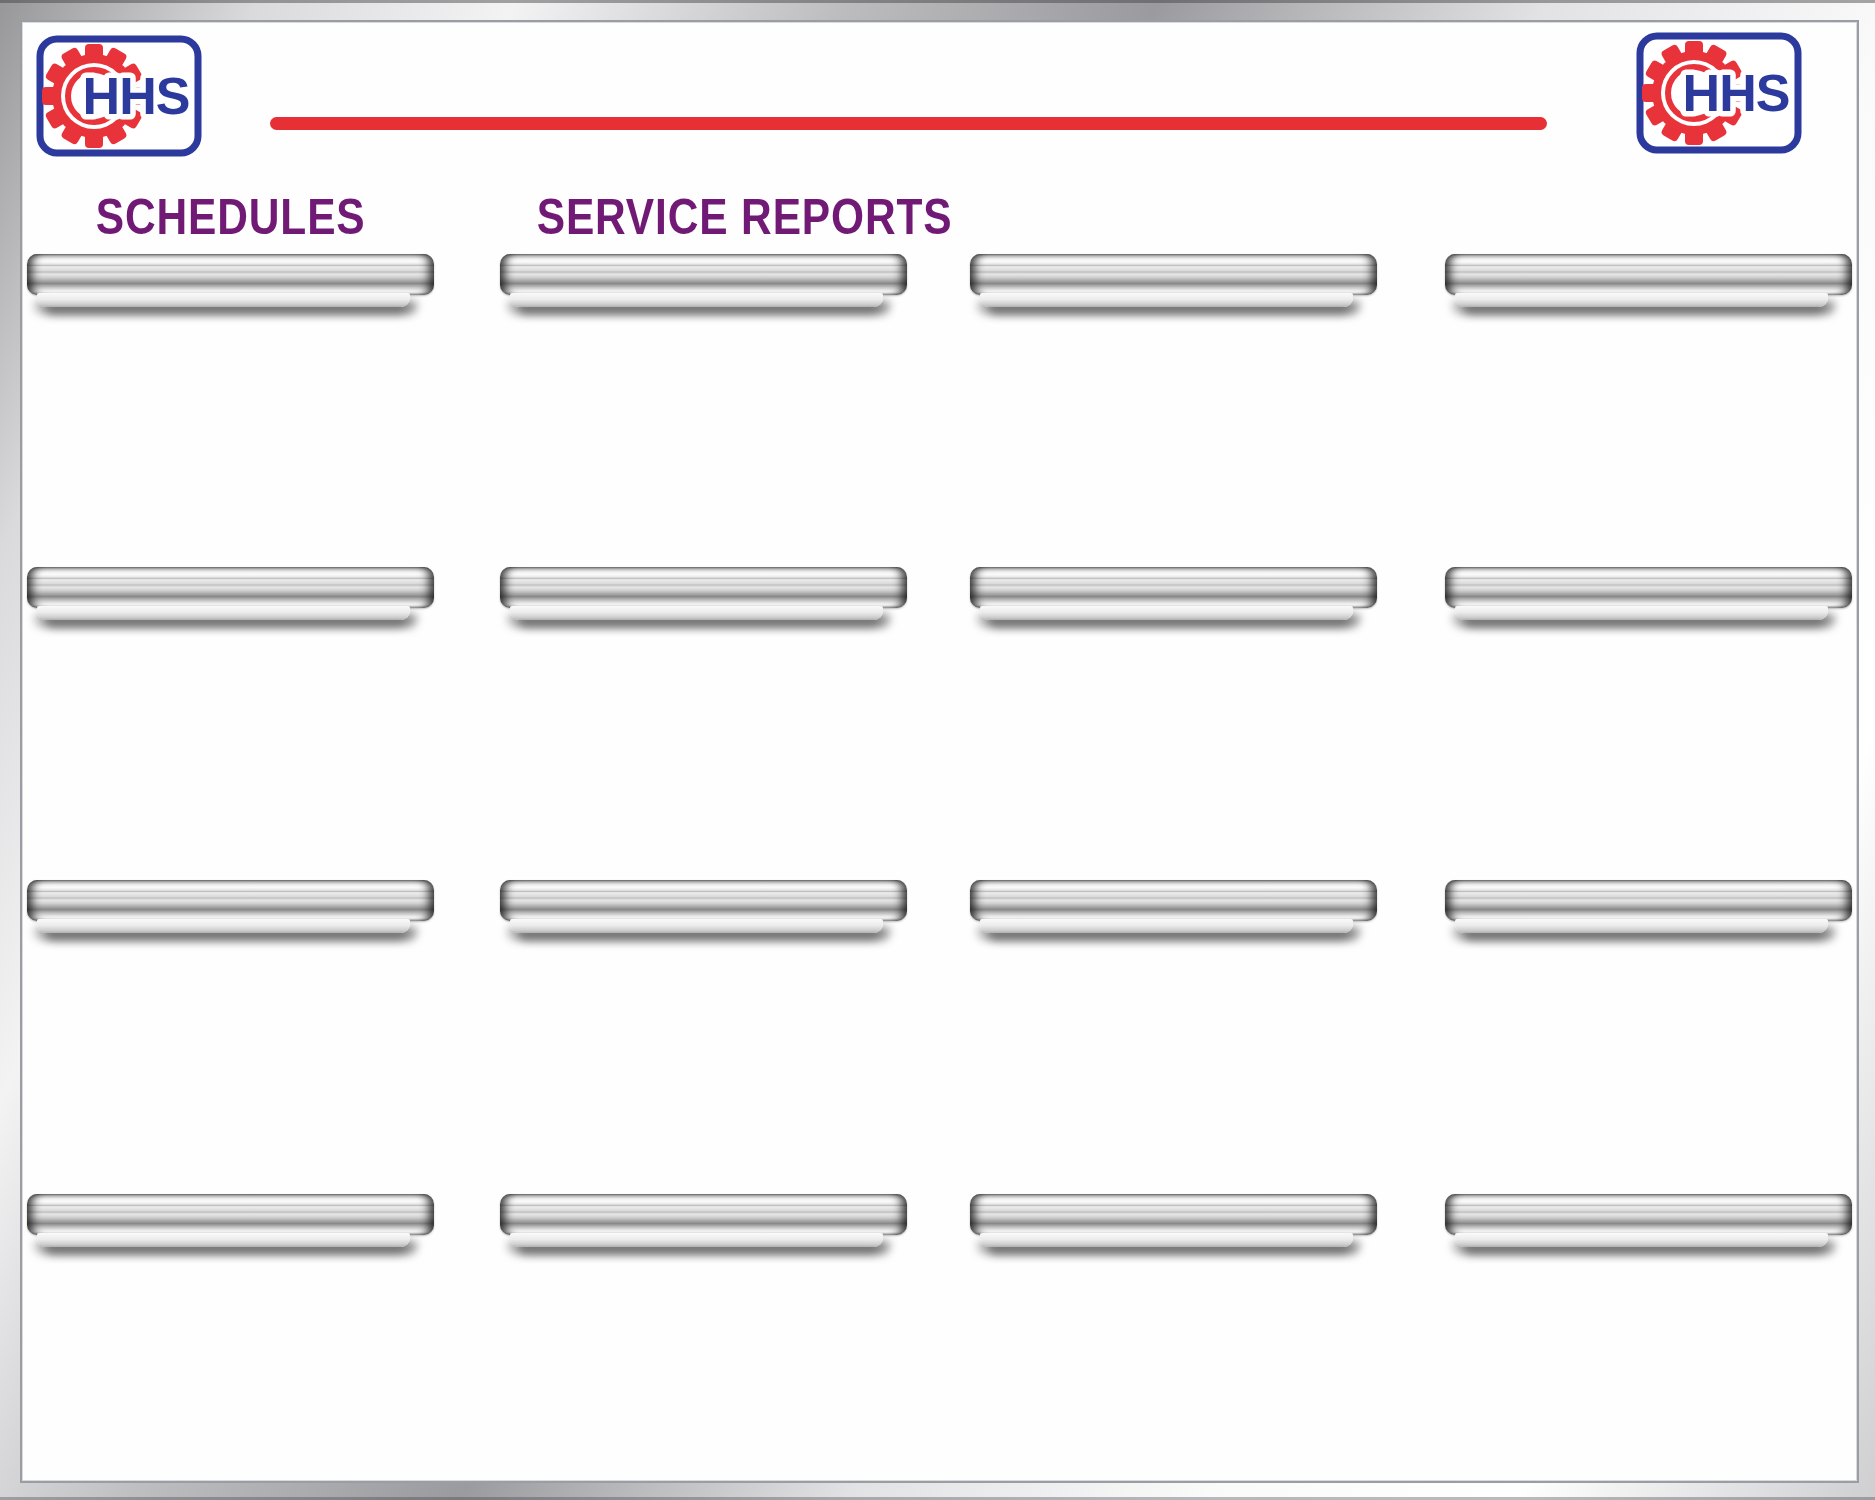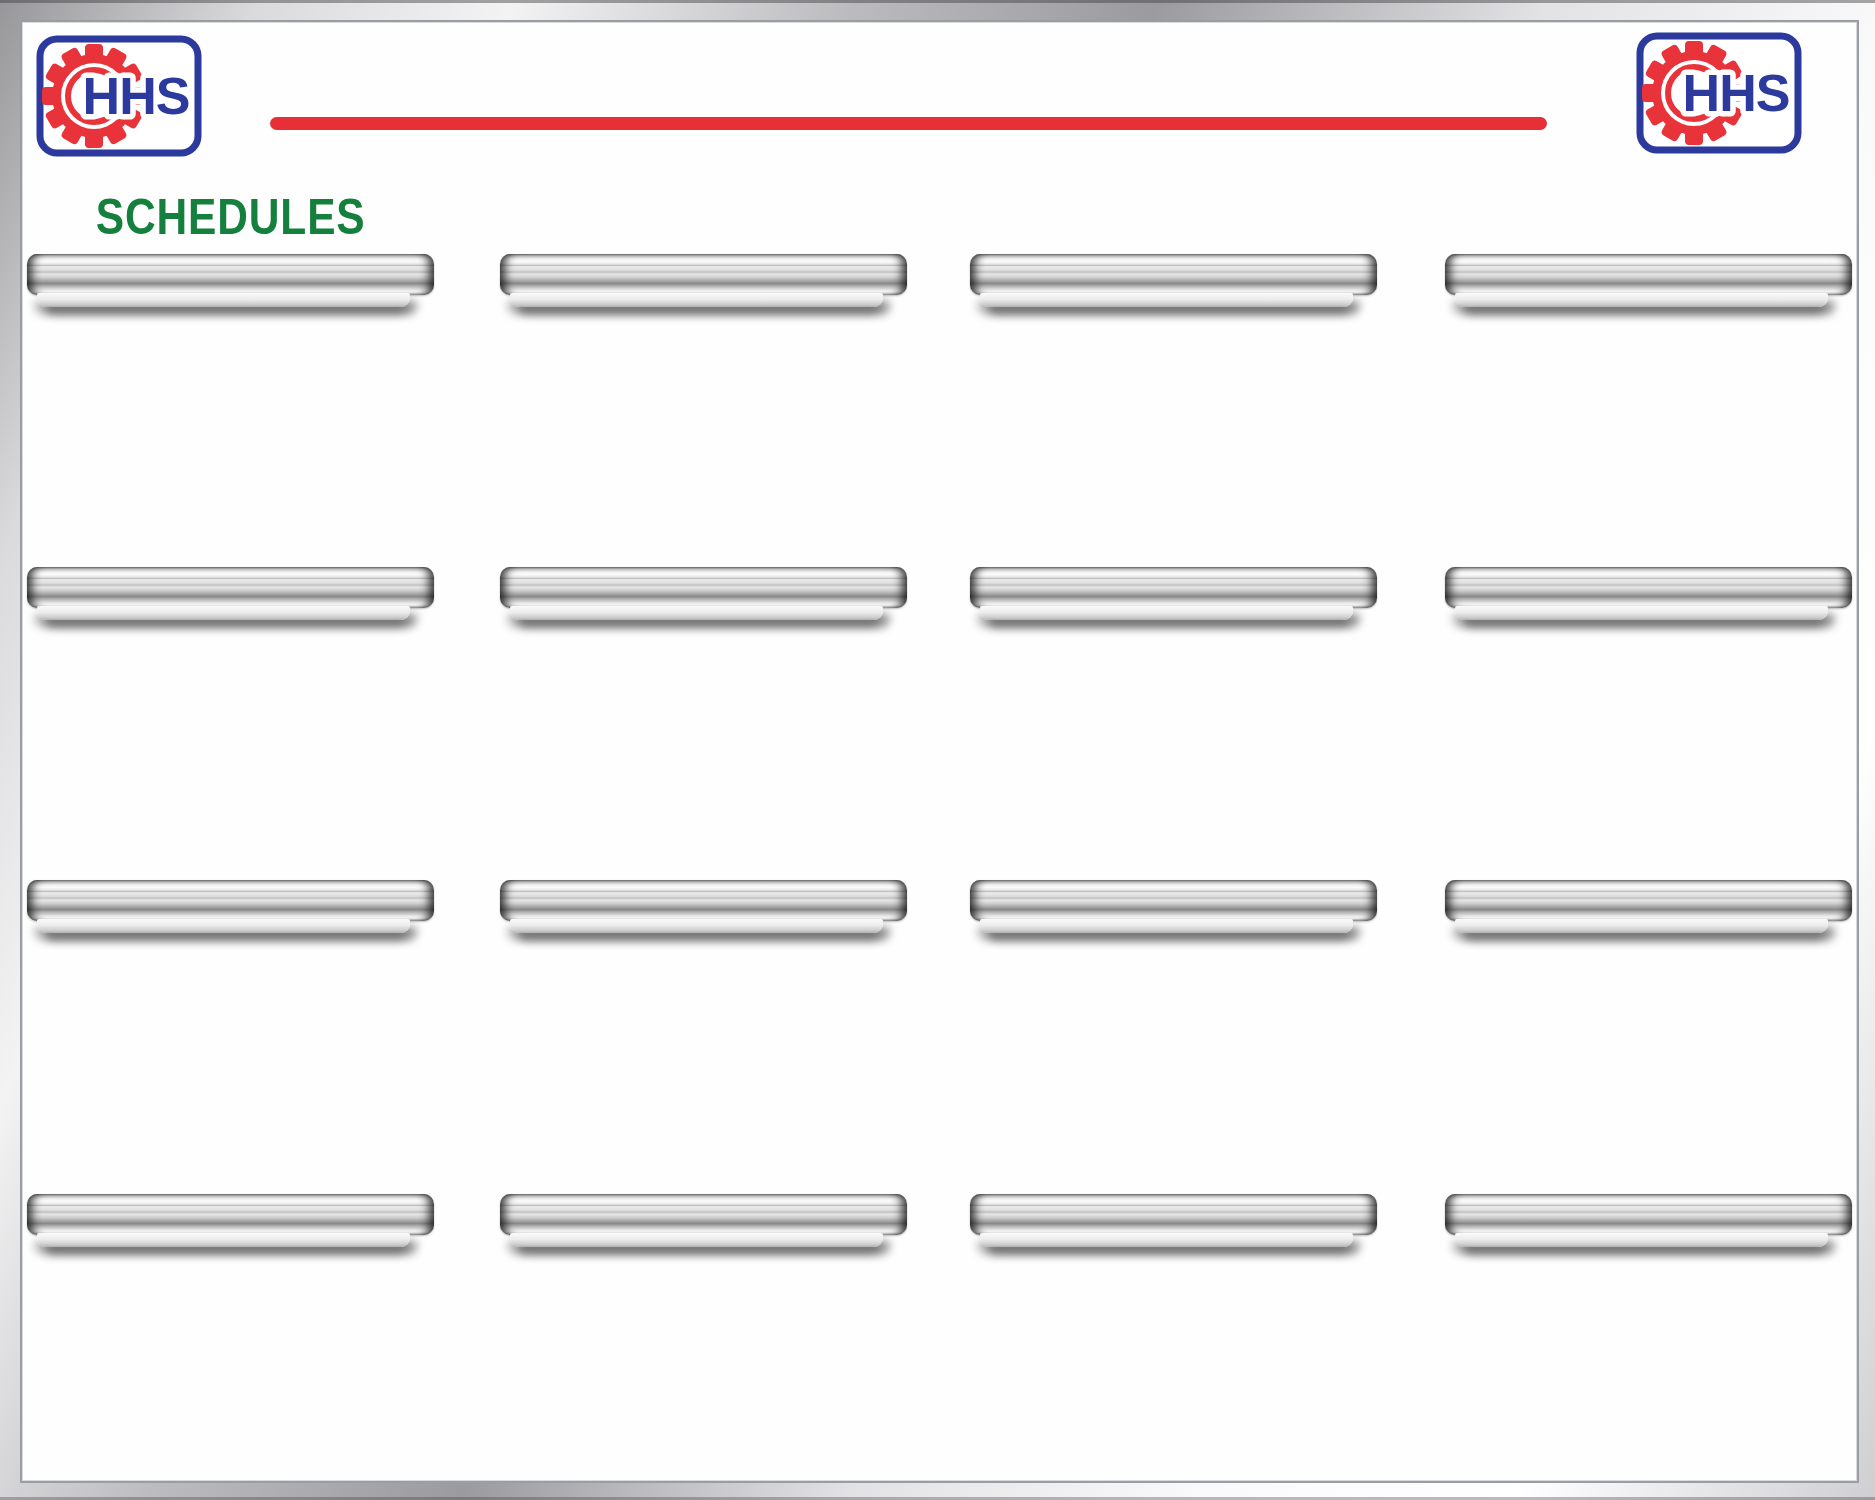--- a/index.html
+++ b/index.html
@@ -37,21 +37,21 @@
   .logo.right{left:1612px;top:10px;}
   .logo svg{width:100%;height:100%;display:block;}
   .logo text{
     font-family:"Liberation Sans",sans-serif;font-weight:700;
     paint-order:stroke;stroke:#ffffff;stroke-width:11px;stroke-linejoin:round;
   }
 
   
   .col-header{
     position:absolute;top:170px;width:407px;text-align:center;
-    font-size:50px;font-weight:700;line-height:1;color:#15803d;white-space:nowrap;
+    font-size:50px;font-weight:700;line-height:1;color:#701a75;white-space:nowrap;
   }
   .col-header span{display:inline-block;transform:scaleX(.85);letter-spacing:1px;}
 
   
   .c0{left:5px}.c1{left:478px}.c2{left:948px}.c3{left:1423px}
   .r0{top:232px}.r1{top:545px}.r2{top:858px}.r3{top:1172px}
 
   
   .clip{position:absolute;width:407px;height:60px;}
   .clip .bar{
@@ -130,20 +130,21 @@
             <circle r="42"></circle>
             <circle r="33" fill="#ffffff"></circle>
             <circle r="26" fill="none" stroke="#e8333a" stroke-width="6"></circle>
           </g>
         </g>
         <text x="100" y="79" text-anchor="middle" font-size="52" letter-spacing="-1" fill="#2b3a9c">HHS</text>
       </svg>
     </div>
 
     <div class="col-header c0"><span>SCHEDULES</span></div>
+    <div class="col-header c1"><span>SERVICE REPORTS</span></div>
 
     <div>
       <div class="clip r0 c0">
           <div class="bar"></div>
           <div class="lip"></div>
         </div>
       <div class="clip r0 c1">
           <div class="bar"></div>
           <div class="lip"></div>
         </div>

